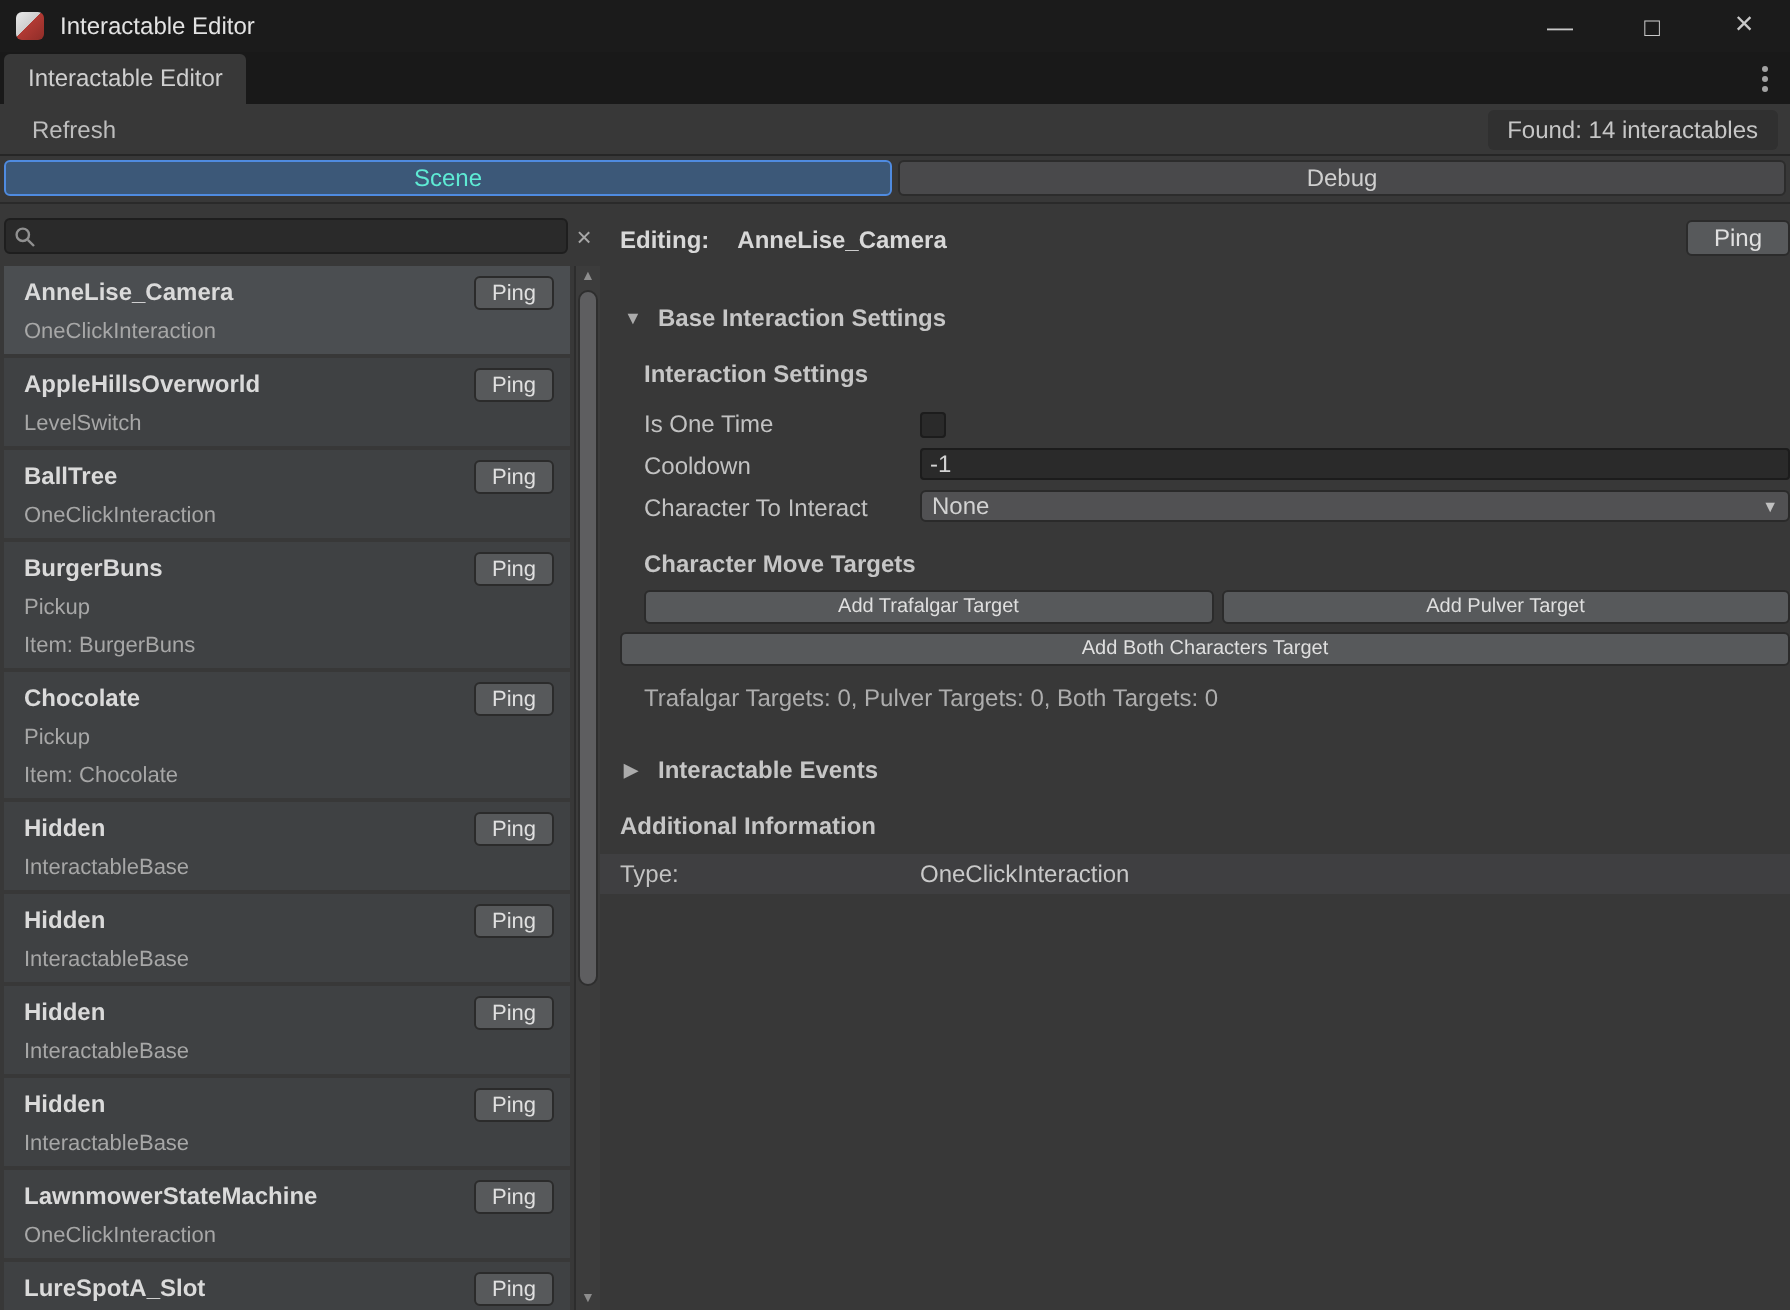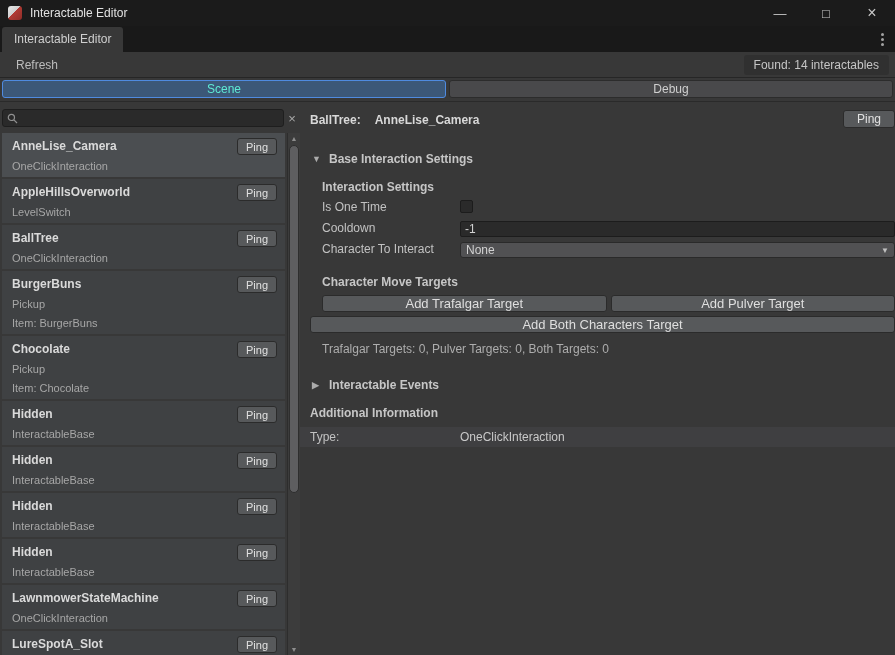--- a/index.html
+++ b/index.html
@@ -82,32 +82,32 @@
   .edit-value { font-weight: bold; color: #d8d8d8; margin-left: 14px; }
   .ping-top { position: absolute; right: 0; top: 0; width: 52px; height: 18px; background: #57595b;
     border: 1px solid #2b2b2b; border-radius: 3px; color: #e0e0e0; font-size: 12px; padding: 0;
     font-family: "Liberation Sans", sans-serif; }
 
   .foldout { display: flex; align-items: center; gap: 7px; margin-top: 22px; font-weight: bold; color: #c6c6c6; padding-left: 2px; }
   .tri { font-size: 9px; color: #ababab; width: 10px; flex: none; }
 
   .section { padding-left: 12px; }
   .subheader { font-weight: bold; color: #c6c6c6; margin-top: 14px; margin-bottom: 6px; }
-  .fieldrow { display: flex; align-items: flex-start; height: 19px; margin-bottom: 2px; }
+  .fieldrow { display: flex; align-items: flex-end; height: 19px; margin-bottom: 2px; }
   .flabel { width: 138px; flex: none; color: #c2c2c2; }
   .checkbox { width: 13px; height: 13px; background: #2a2a2a; border: 1px solid #1c1c1c; border-radius: 2px; display: inline-block; }
   .textfield { flex: 1; height: 16px; background: #2a2a2a; border: 1px solid #1c1c1c; border-radius: 2px;
     color: #d2d2d2; padding: 0 4px; font-size: 12px; font-family: "Liberation Sans", sans-serif; outline: none; }
   .dropdown { flex: 1; height: 16px; background: #515153; border: 1px solid #2a2a2a; border-radius: 3px;
     display: flex; align-items: center; padding: 0 5px; color: #d2d2d2; }
   .dd-arrow { margin-left: auto; font-size: 8px; color: #c0c0c0; }
 
   .btnrow { display: flex; gap: 4px; margin-top: 4px; }
   .ubtn { flex: 1; height: 17px; background: #57595b; border: 1px solid #2b2b2b; border-radius: 3px;
-    color: #dfdfdf; font-size: 13px; line-height: 14px; text-align: center; padding: 0;
+    color: #dfdfdf; font-size: 10px; line-height: 14px; text-align: center; padding: 0;
     font-family: "Liberation Sans", sans-serif; }
   .btnfull { display: block; width: calc(100% + 12px); margin-left: -12px; margin-top: 4px; }
   .summary { margin-top: 9px; color: #adadad; }
 
   .addinfo { font-weight: bold; color: #c6c6c6; margin-top: 14px; }
   .typerow { display: flex; align-items: center; height: 20px; background: #3f3f41;
     margin-left: -10px; padding-left: 10px; margin-top: 7px; }
   .tlabel { width: 150px; flex: none; color: #c2c2c2; }
   .tvalue { color: #c9c9c9; }
 </style>
@@ -244,21 +244,21 @@
           <span class="sb-arrow up">▲</span>
           <div class="sb-thumb"></div>
           <span class="sb-arrow down">▼</span>
         </div>
       </div>
     </div>
 
     <div class="right">
 
       <div class="editrow">
-        <span class="edit-label">BallTree:</span>
+        <span class="edit-label">Editing:</span>
         <span class="edit-value">AnneLise_Camera</span>
         <button class="ping-top">Ping</button>
       </div>
 
       <div class="foldout">
         <span class="tri">▼</span>
         <span>Base Interaction Settings</span>
       </div>
 
       <div class="section">

